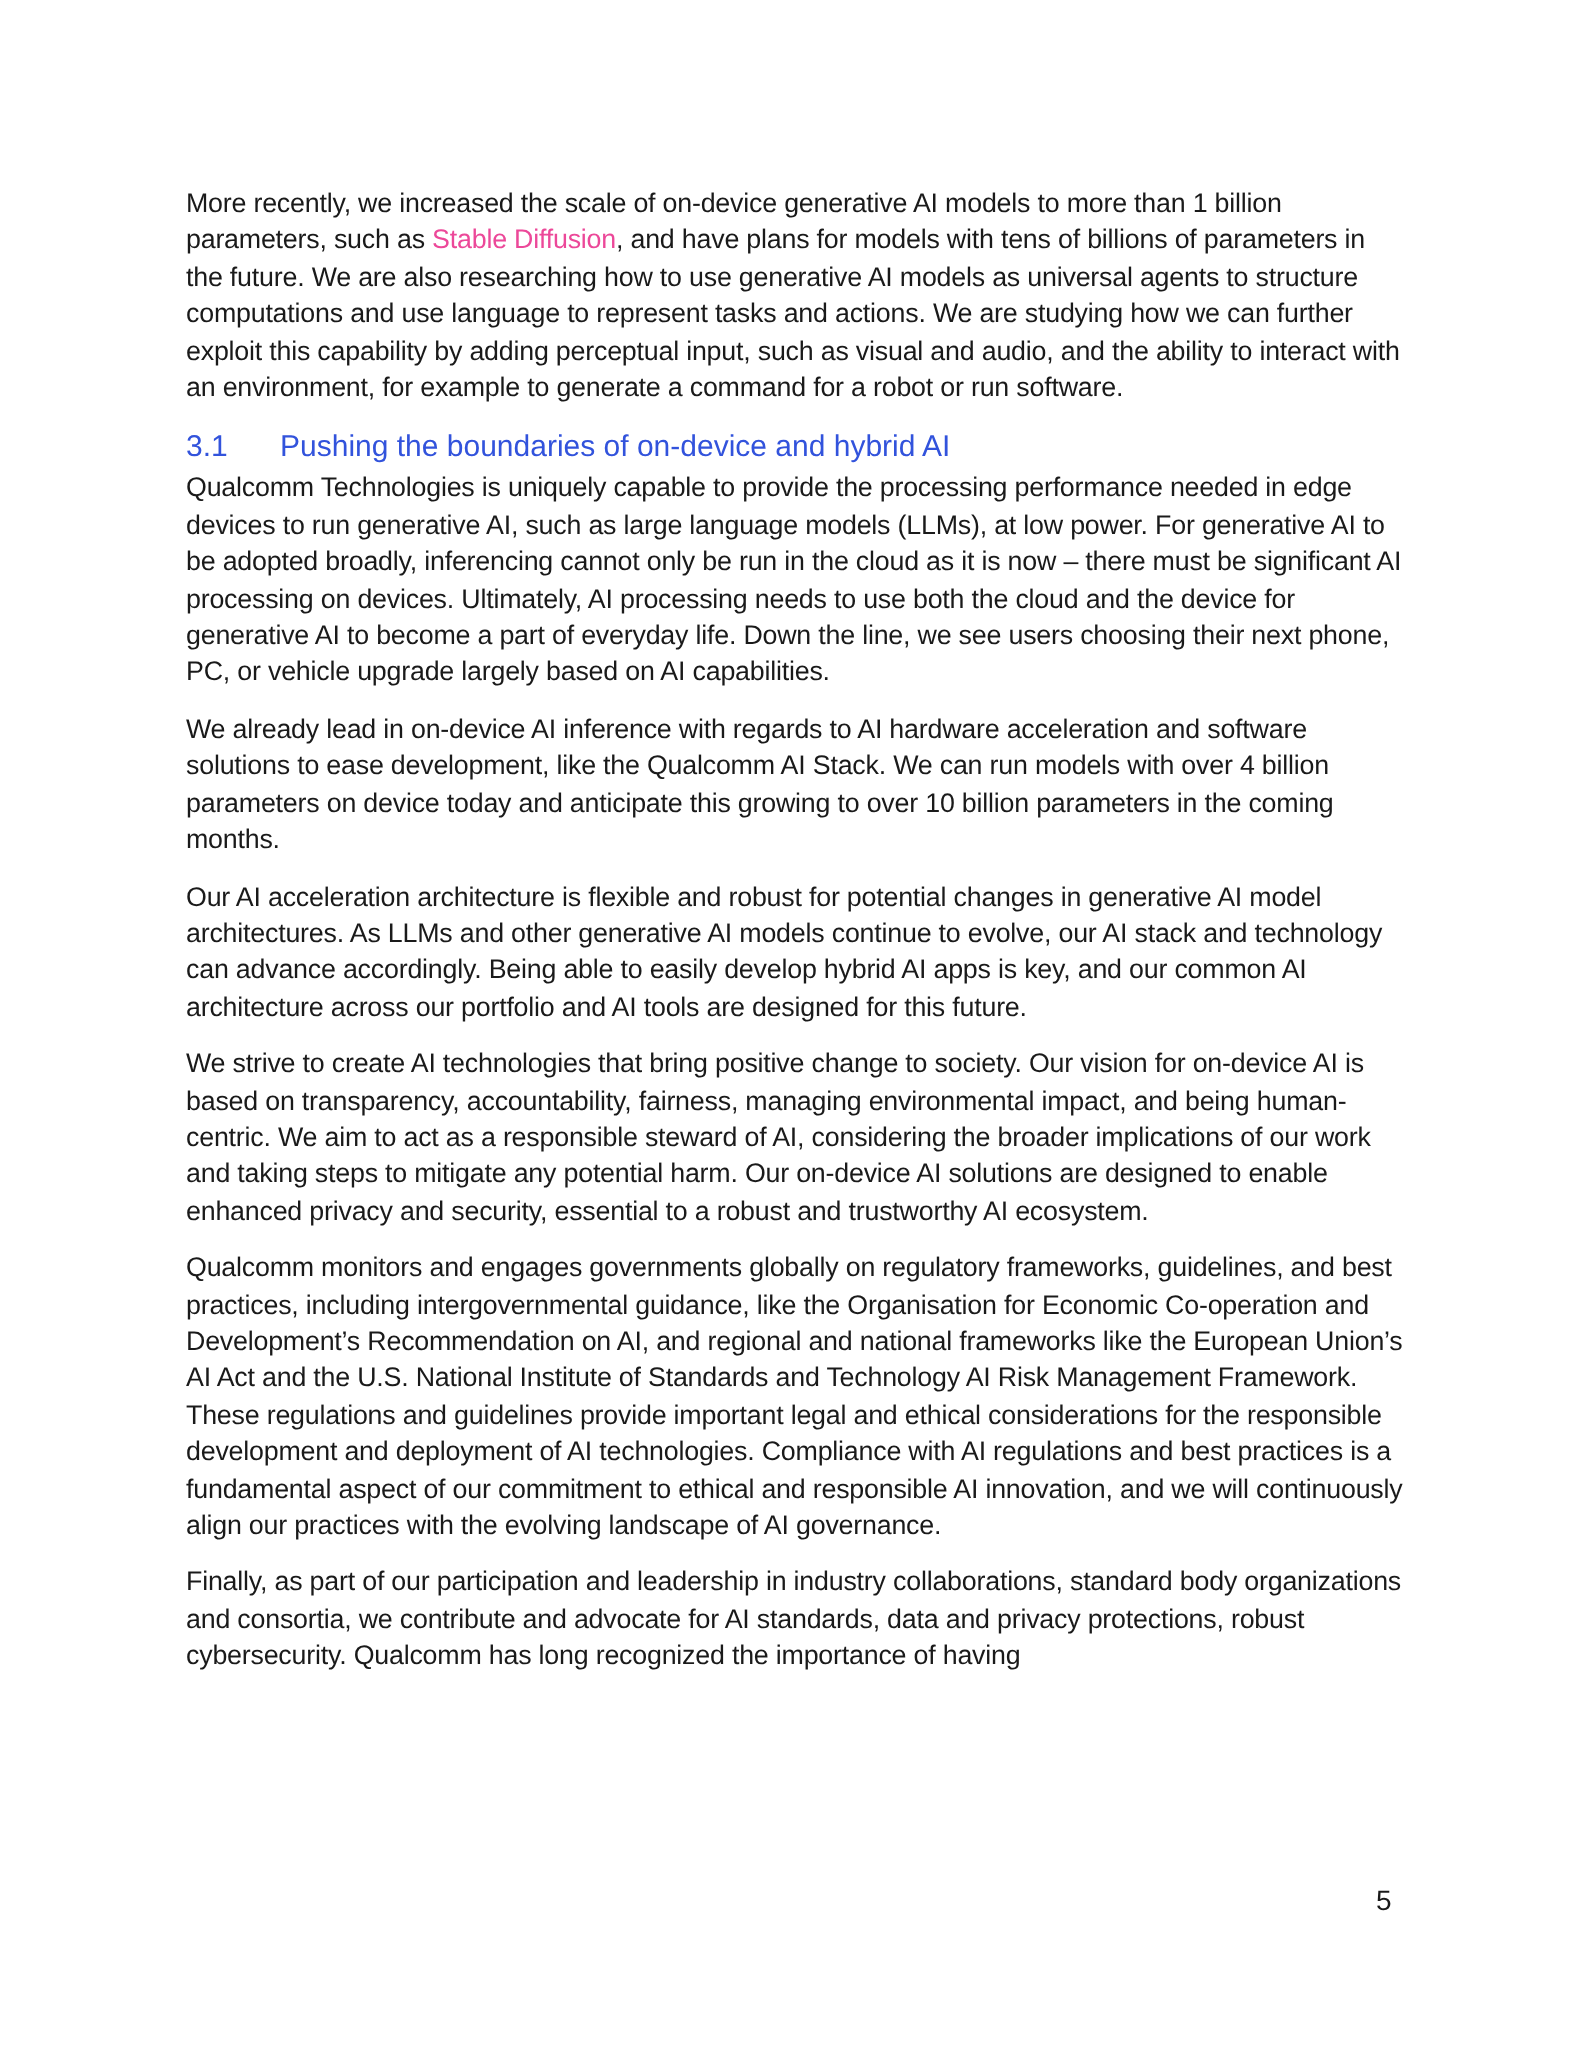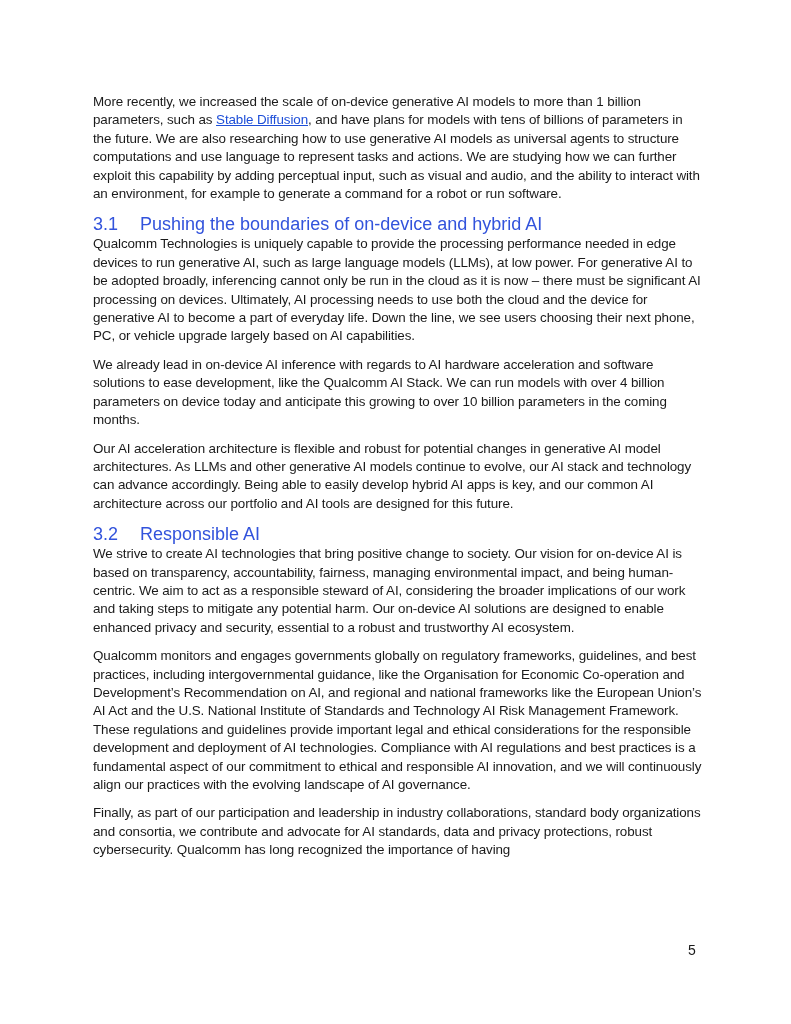--- a/index.html
+++ b/index.html
@@ -1,34 +1,33 @@
 <!DOCTYPE html>
 <html><head>
 <meta charset="utf-8">
 <style>
   html, body { margin: 0; padding: 0; background: #ffffff; }
   body { width: 791px; height: 1024px; position: relative; overflow: hidden;
          font-family: "Liberation Sans", "DejaVu Sans", sans-serif; color: #1a1a1a; }
   .page { position: absolute; left: 93px; top: 93px; width: 610px; }
   p { margin: 0 0 10px 0; font-size: 13.4px; line-height: 18.4px; letter-spacing: -0.1px; }
-  h2 { margin: 6px 0 0 0; font-size: 18px; line-height: 22px; font-weight: normal; color: #3253dc; }
+  h2 { margin: 6px 0 0 0; font-size: 15px; line-height: 22px; font-weight: normal; color: #3253dc; }
   h2 .num { display: inline-block; width: 47px; }
-  a { color: #1d4ed8; text-decoration: underline; }
+  a { color: #ec4899; }
   .page-number { position: absolute; left: 688px; top: 942px; font-size: 14px; color: #1a1a1a; }
 </style>
 </head>
 <body>
 
 <div class="page">
   <p><span>More recently, we increased the scale of on-device generative AI models to more than 1 billion parameters, such as </span><a>Stable Diffusion</a><span>, and have plans for models with tens of billions of parameters in the future. We are also researching how to use generative AI models as universal agents to structure computations and use language to represent tasks and actions. We are studying how we can further exploit this capability by adding perceptual input, such as visual and audio, and the ability to interact with an environment, for example to generate a command for a robot or run software.</span></p>
 
   <h2><span class="num">3.1</span><span>Pushing the boundaries of on-device and hybrid AI</span></h2>
   <p>Qualcomm Technologies is uniquely capable to provide the processing performance needed in edge devices to run generative AI, such as large language models (LLMs), at low power. For generative AI to be adopted broadly, inferencing cannot only be run in the cloud as it is now – there must be significant AI processing on devices. Ultimately, AI processing needs to use both the cloud and the device for generative AI to become a part of everyday life. Down the line, we see users choosing their next phone, PC, or vehicle upgrade largely based on AI capabilities.</p>
   <p>We already lead in on-device AI inference with regards to AI hardware acceleration and software solutions to ease development, like the Qualcomm AI Stack. We can run models with over 4 billion parameters on device today and anticipate this growing to over 10 billion parameters in the coming months.</p>
   <p>Our AI acceleration architecture is flexible and robust for potential changes in generative AI model architectures. As LLMs and other generative AI models continue to evolve, our AI stack and technology can advance accordingly. Being able to easily develop hybrid AI apps is key, and our common AI architecture across our portfolio and AI tools are designed for this future.</p>
 
-  <h2><span class="num">3.2</span><span>Responsible AI</span></h2>
   <p>We strive to create AI technologies that bring positive change to society. Our vision for on-device AI is based on transparency, accountability, fairness, managing environmental impact, and being human-centric. We aim to act as a responsible steward of AI, considering the broader implications of our work and taking steps to mitigate any potential harm. Our on-device AI solutions are designed to enable enhanced privacy and security, essential to a robust and trustworthy AI ecosystem.</p>
   <p>Qualcomm monitors and engages governments globally on regulatory frameworks, guidelines, and best practices, including intergovernmental guidance, like the Organisation for Economic Co-operation and Development’s Recommendation on AI, and regional and national frameworks like the European Union’s AI Act and the U.S. National Institute of Standards and Technology AI Risk Management Framework. These regulations and guidelines provide important legal and ethical considerations for the responsible development and deployment of AI technologies. Compliance with AI regulations and best practices is a fundamental aspect of our commitment to ethical and responsible AI innovation, and we will continuously align our practices with the evolving landscape of AI governance.</p>
   <p>Finally, as part of our participation and leadership in industry collaborations, standard body organizations and consortia, we contribute and advocate for AI standards, data and privacy protections, robust cybersecurity. Qualcomm has long recognized the importance of having</p>
 </div>
 
 <div class="page-number">5</div>
 
 </body></html>

